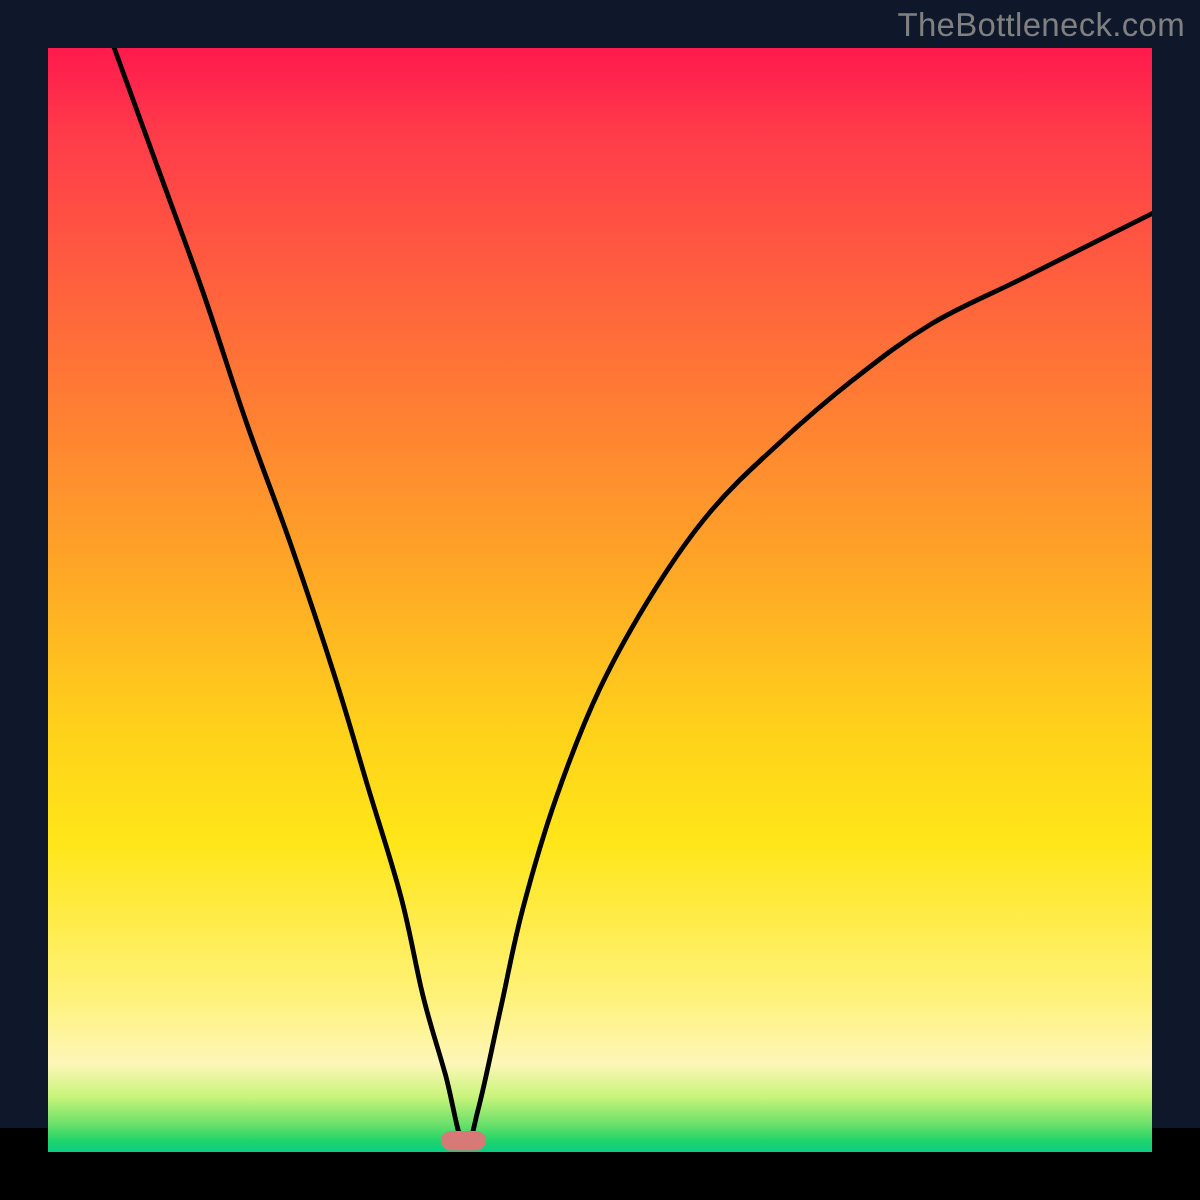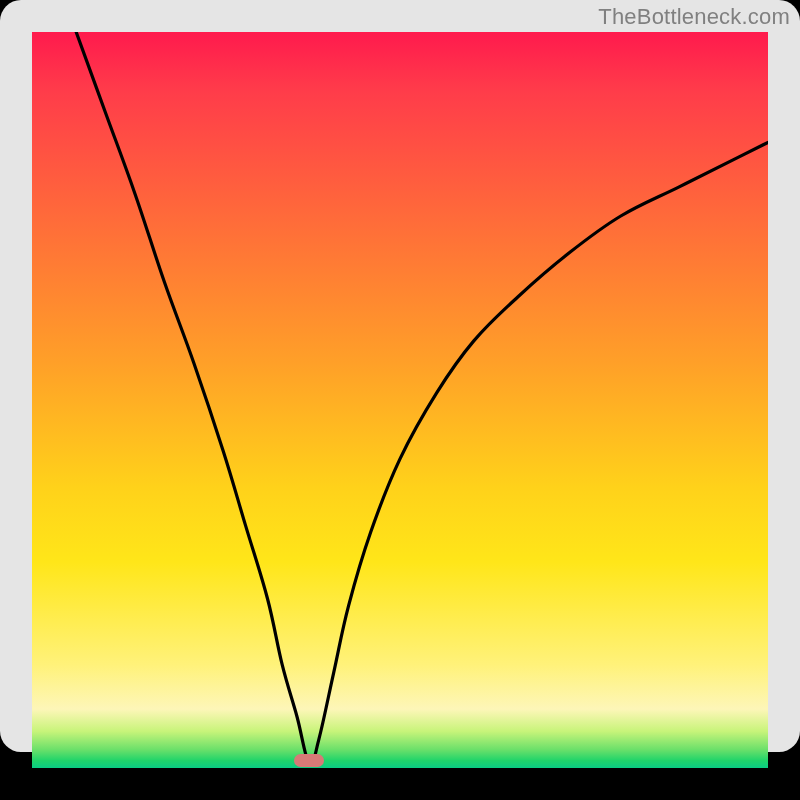--- a/index.html
+++ b/index.html
@@ -10,22 +10,21 @@
     background: #000;
     overflow: hidden;
     font-family: Arial, Helvetica, sans-serif;
   }
   .frame {
     position: absolute;
     top: 0;
     left: 0;
     width: 800px;
     height: 752px;
-    background: #e5e5e5;
-    border-radius: 21px;
+    background: #0f172a;
   }
   .plot-area {
     position: absolute;
     top: 32px;
     left: 32px;
     width: 736px;
     height: 736px;
     
     background: linear-gradient(
       to bottom,

